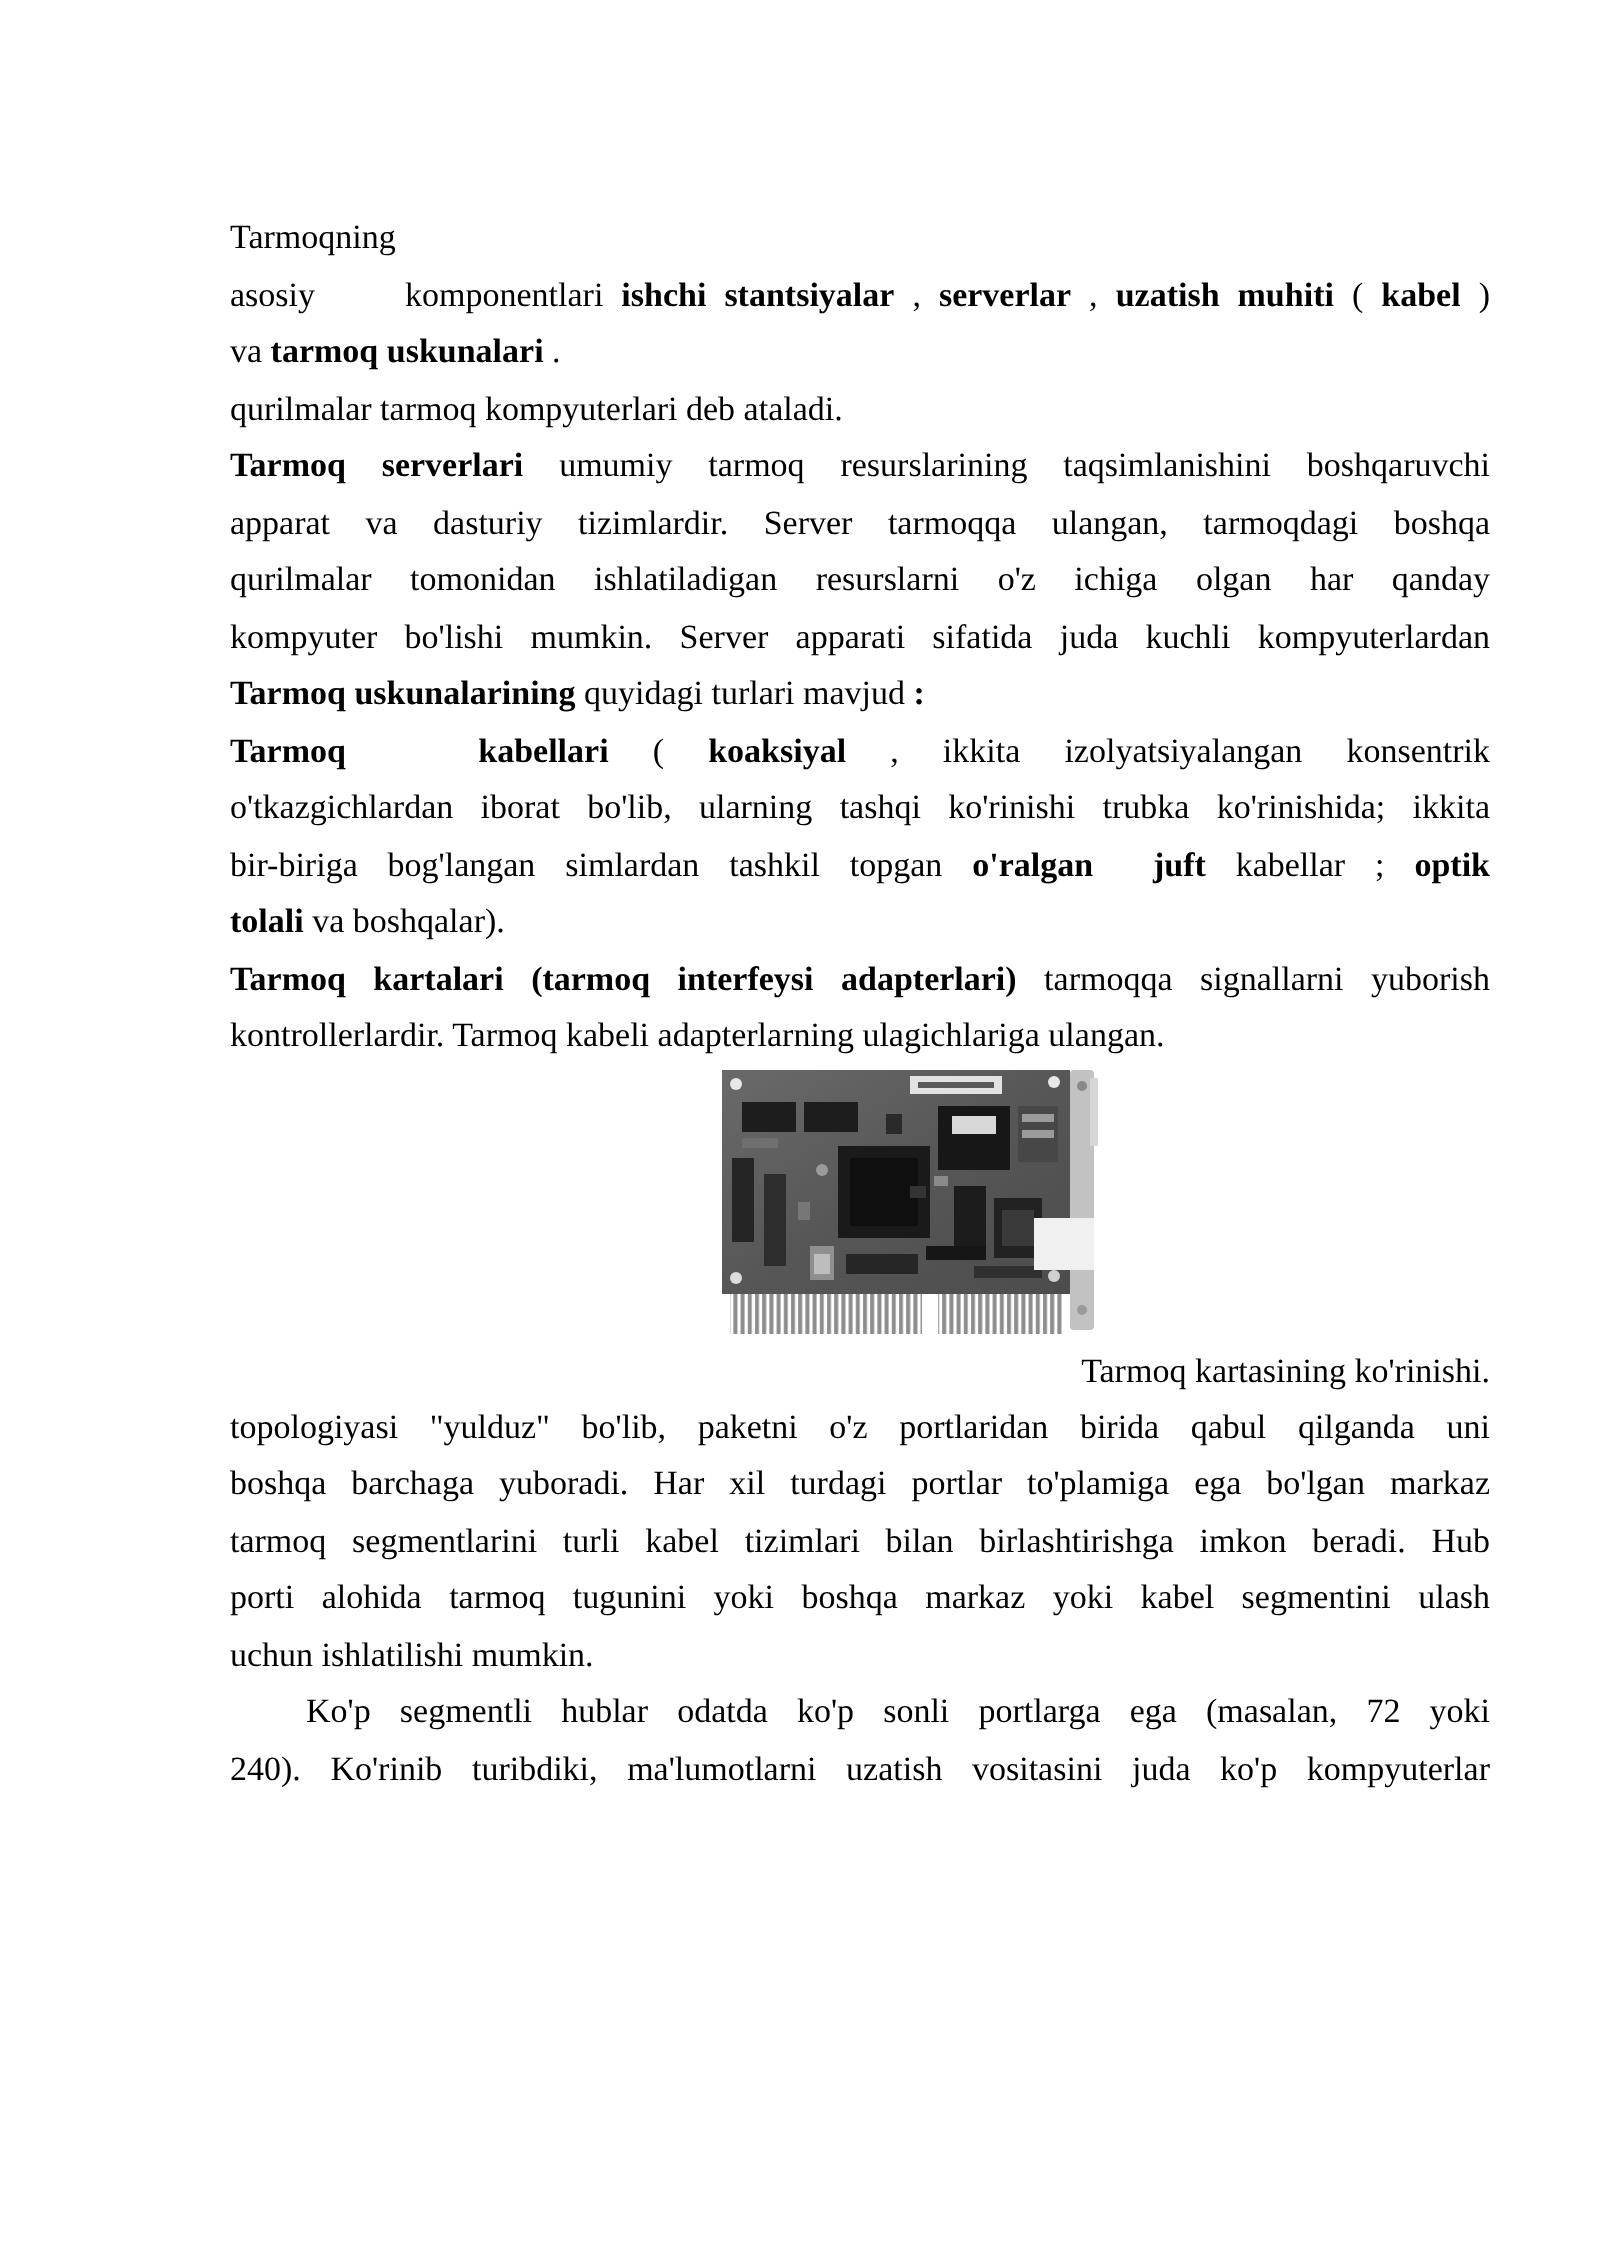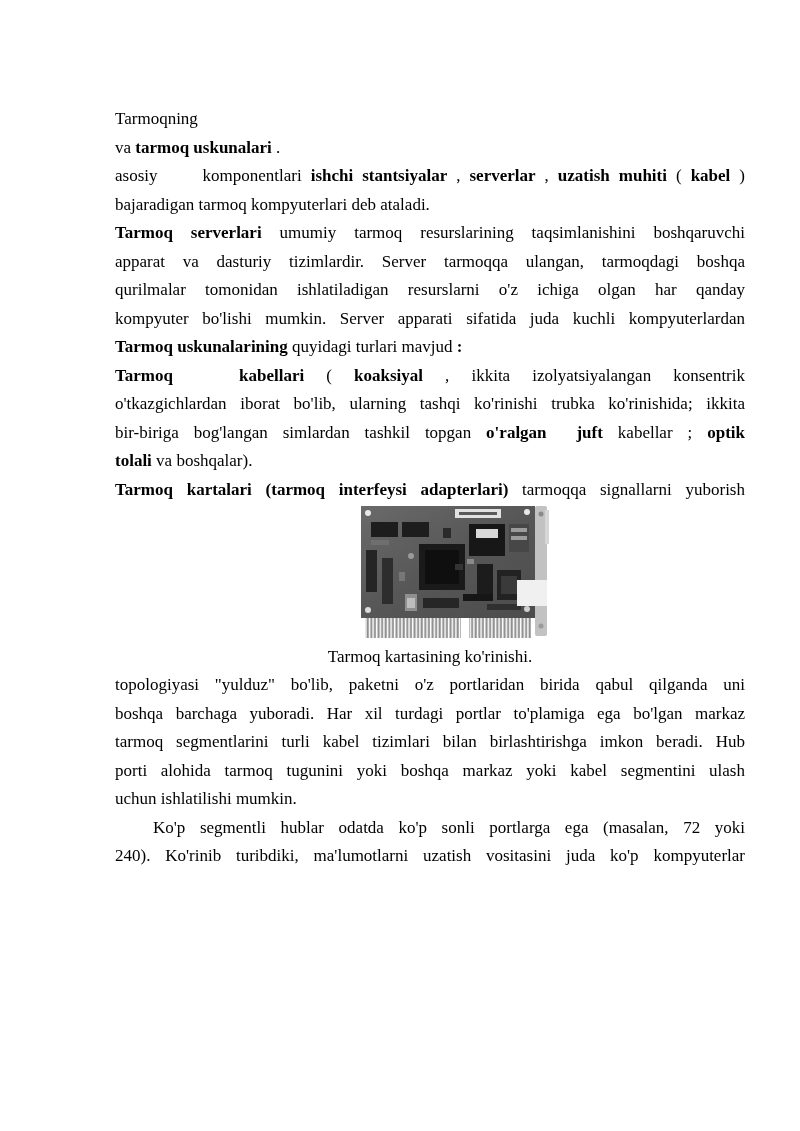--- a/index.html
+++ b/index.html
@@ -43,43 +43,44 @@
   }
   .figure-wrap svg {
     display: inline-block;
     transform: translateX(28px);
   }
   .caption {
     width: 630px;
     font-size: 17px;
     line-height: 29px;
     height: 29px;
-    text-align: center;
+    text-align: right;
   }
 </style>
 </head>
 <body>
 
 <div class="page">
 
   <div class="text-block">
       <div class="line left"><span>Tarmoqning</span></div>
+      <div class="line"><span>asosiy&nbsp;&nbsp;&nbsp;&nbsp; komponentlari </span><span class="bold">ishchi stantsiyalar</span><span> , </span><span class="bold">serverlar</span><span> , </span><span class="bold">uzatish muhiti</span><span> ( </span><span class="bold">kabel</span><span> )</span></div>
       <div class="line left"><span>va </span><span class="bold">tarmoq uskunalari</span><span> .</span></div>
-      <div class="line"><span>asosiy&nbsp;&nbsp;&nbsp;&nbsp; komponentlari </span><span class="bold">ishchi stantsiyalar</span><span> , </span><span class="bold">serverlar</span><span> , </span><span class="bold">uzatish muhiti</span><span> ( </span><span class="bold">kabel</span><span> )</span></div>
-      <div class="line left"><span>bajaradigan tarmoq kompyuterlari deb ataladi.</span></div>
+      <div class="line left"><span>qurilmalar tarmoq kompyuterlari deb ataladi.</span></div>
       <div class="line"><span class="bold">Tarmoq serverlari</span><span> umumiy tarmoq resurslarining taqsimlanishini boshqaruvchi</span></div>
       <div class="line"><span>apparat va dasturiy tizimlardir. Server tarmoqqa ulangan, tarmoqdagi boshqa</span></div>
       <div class="line"><span>qurilmalar tomonidan ishlatiladigan resurslarni o'z ichiga olgan har qanday</span></div>
       <div class="line"><span>kompyuter bo'lishi mumkin. Server apparati sifatida juda kuchli kompyuterlardan</span></div>
       <div class="line left"><span class="bold">Tarmoq uskunalarining</span><span> quyidagi turlari mavjud </span><span class="bold">:</span></div>
       <div class="line"><span class="bold">Tarmoq&nbsp;&nbsp; kabellari</span><span> ( </span><span class="bold">koaksiyal</span><span> , ikkita izolyatsiyalangan konsentrik</span></div>
       <div class="line"><span>o'tkazgichlardan iborat bo'lib, ularning tashqi ko'rinishi trubka ko'rinishida; ikkita</span></div>
       <div class="line"><span>bir-biriga bog'langan simlardan tashkil topgan </span><span class="bold">o'ralgan&nbsp; juft</span><span> kabellar ; </span><span class="bold">optik</span></div>
       <div class="line left"><span class="bold">tolali</span><span> va boshqalar).</span></div>
       <div class="line"><span class="bold">Tarmoq kartalari (tarmoq interfeysi adapterlari)</span><span> tarmoqqa signallarni yuborish</span></div>
+      <div class="line left"><span>kontrollerlardir. Tarmoq kabeli adapterlarning ulagichlariga ulangan.</span></div>
     </div>
 
   <div class="figure-wrap">
     <svg width="198" height="138" viewBox="0 0 198 138" xmlns="http://www.w3.org/2000/svg">
       <defs>
         <pattern id="pins" width="3.6" height="22" patternUnits="userSpaceOnUse">
           <rect x="0.5" y="0" width="2" height="22" fill="#8d8d8d"></rect>
         </pattern>
         <linearGradient id="pcb" x1="0" y1="0" x2="1" y2="1">
           <stop offset="0" stop-color="#6a6a6a"></stop>

